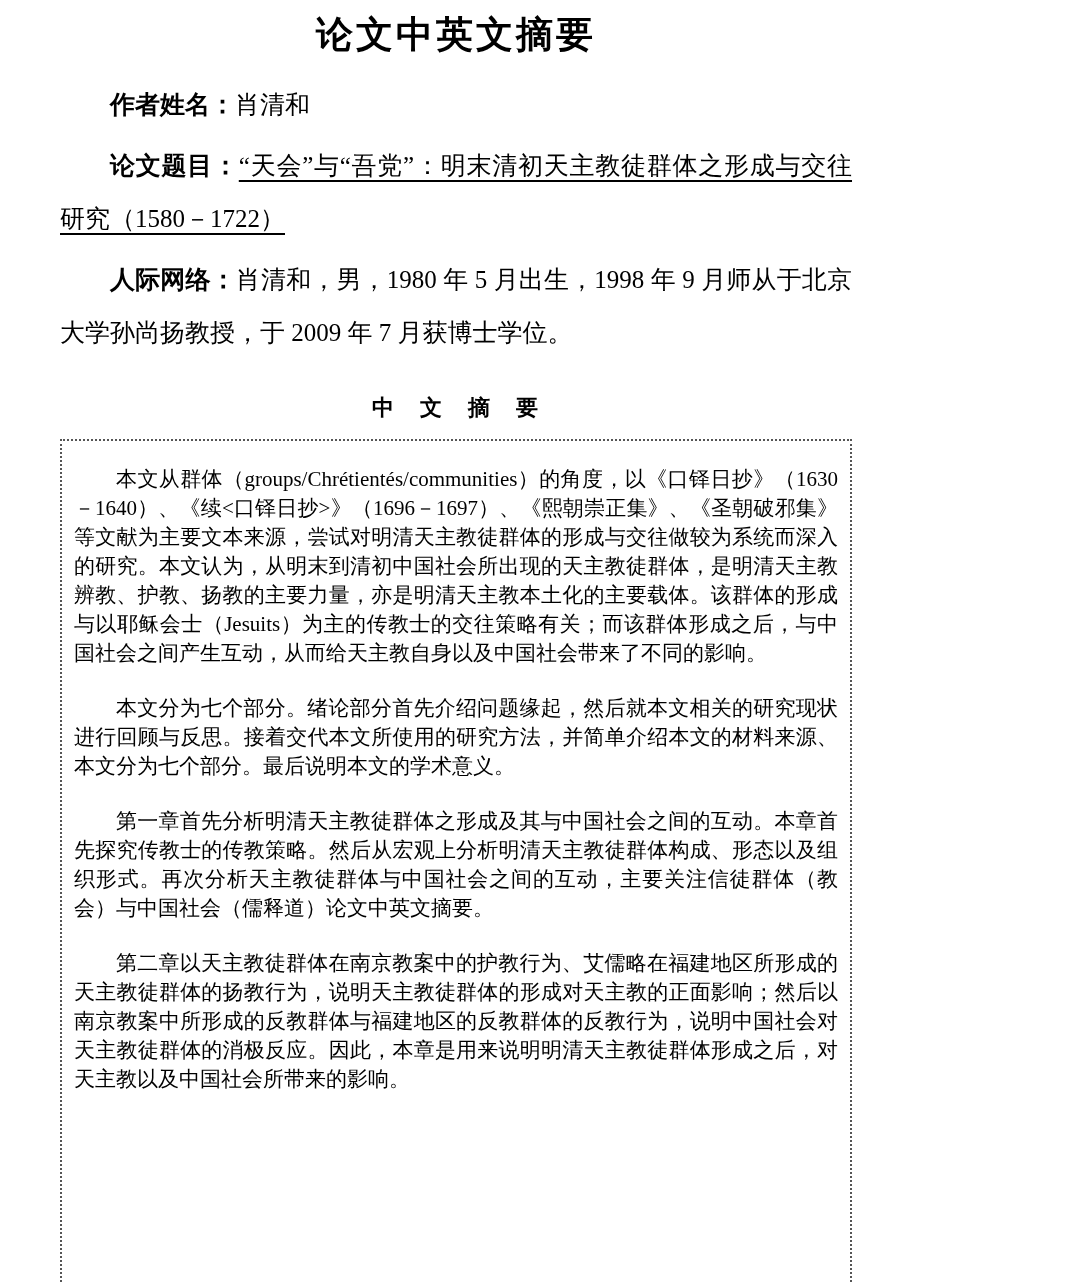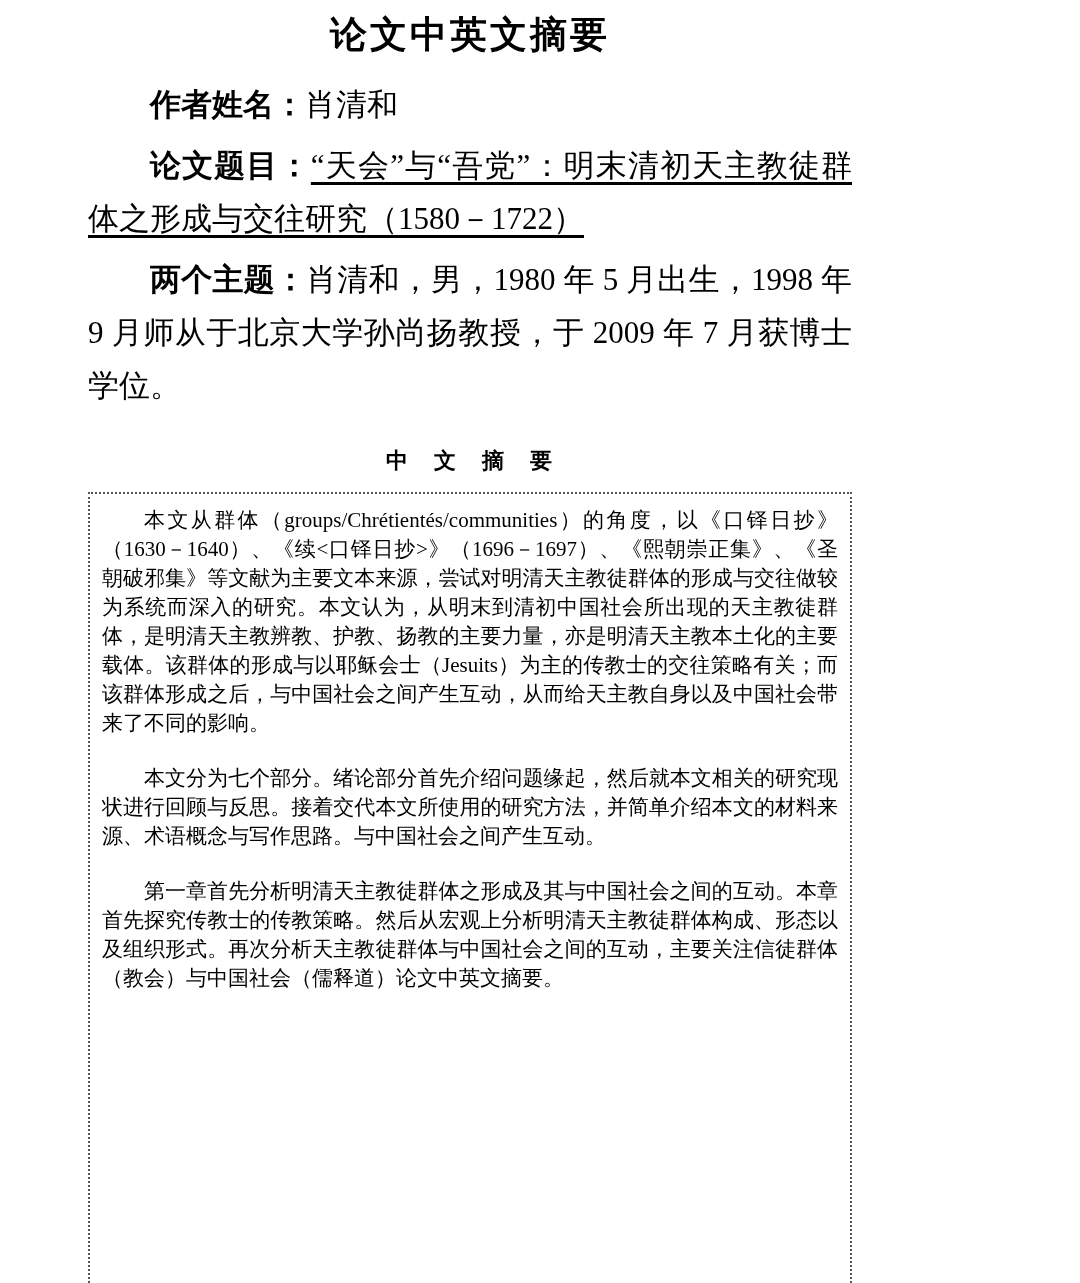--- a/index.html
+++ b/index.html
@@ -9,31 +9,31 @@
     background: #ffffff;
     width: 1080px;
     height: 1283px;
     overflow: hidden;
     font-family: "Liberation Serif", "DejaVu Serif", serif;
     color: #000;
   }
   .page {
     width: 940px;
     height: 1283px;
-    padding: 6px 88px 0 88px;
+    padding: 6px 88px 0 60px;
   }
   .doc-title {
     text-align: center;
     font-size: 37px;
     font-weight: bold;
     letter-spacing: 3px;
     margin: 4px 0 18px 0;
   }
   .meta {
-    font-size: 31px;
+    font-size: 25px;
     line-height: 53px;
     text-align: justify;
   }
   .meta p {
     margin: 0 0 8px 0;
     text-indent: 2em;
   }
   .meta .label {
     font-weight: bold;
   }
@@ -51,42 +51,43 @@
   .abstract-box {
     border: 2px dotted #555;
     height: 847px;
     padding: 12px 12px 0 12px;
     overflow: hidden;
     font-size: 21px;
     line-height: 29px;
     text-align: justify;
   }
   .abstract-box p {
-    margin: 0 0 26px 0;
+    margin: 12px 0 26px 0;
     text-indent: 2em;
   }
 </style>
 </head>
 <body>
 
 <div class="page">
 
   <h1 class="doc-title">论文中英文摘要</h1>
 
   <div class="meta">
 
     <p><span class="label">作者姓名：</span><span>肖清和</span></p>
 
     <p><span class="label">论文题目：</span><span class="underlined">“天会”与“吾党”：明末清初天主教徒群体之形成与交往研究（1580－1722）</span></p>
 
-    <p><span class="label">两个主题：</span><span>肖清和，男，1980 年 5 月出生，1998 年 9 月师从于北京大学孙尚扬教授，于 2009 年 7 月获博士学位。</span></p>
+    <p><span class="label">人际网络：</span><span>肖清和，男，1980 年 5 月出生，1998 年 9 月师从于北京大学孙尚扬教授，于 2009 年 7 月获博士学位。</span></p>
 
   </div>
 
   <h2 class="abstract-heading">中　文　摘　要</h2>
 
   <div class="abstract-box">
     <p>本文从群体（groups/Chrétientés/communities）的角度，以《口铎日抄》（1630－1640）、《续&lt;口铎日抄&gt;》（1696－1697）、《熙朝崇正集》、《圣朝破邪集》等文献为主要文本来源，尝试对明清天主教徒群体的形成与交往做较为系统而深入的研究。本文认为，从明末到清初中国社会所出现的天主教徒群体，是明清天主教辨教、护教、扬教的主要力量，亦是明清天主教本土化的主要载体。该群体的形成与以耶稣会士（Jesuits）为主的传教士的交往策略有关；而该群体形成之后，与中国社会之间产生互动，从而给天主教自身以及中国社会带来了不同的影响。</p>
-    <p>本文分为七个部分。绪论部分首先介绍问题缘起，然后就本文相关的研究现状进行回顾与反思。接着交代本文所使用的研究方法，并简单介绍本文的材料来源、术语概念与写作思路。与中国社会之间产生互动。</p>
+    <p>本文分为七个部分。绪论部分首先介绍问题缘起，然后就本文相关的研究现状进行回顾与反思。接着交代本文所使用的研究方法，并简单介绍本文的材料来源、本文分为七个部分。最后说明本文的学术意义。</p>
     <p>第一章首先分析明清天主教徒群体之形成及其与中国社会之间的互动。本章首先探究传教士的传教策略。然后从宏观上分析明清天主教徒群体构成、形态以及组织形式。再次分析天主教徒群体与中国社会之间的互动，主要关注信徒群体（教会）与中国社会（儒释道）论文中英文摘要。</p>
+    <p>第二章以天主教徒群体在南京教案中的护教行为、艾儒略在福建地区所形成的天主教徒群体的扬教行为，说明天主教徒群体的形成对天主教的正面影响；然后以南京教案中所形成的反教群体与福建地区的反教群体的反教行为，说明中国社会对天主教徒群体的消极反应。因此，本章是用来说明明清天主教徒群体形成之后，对天主教以及中国社会所带来的影响。</p>
   </div>
 
 </div>
 
 </body></html>

